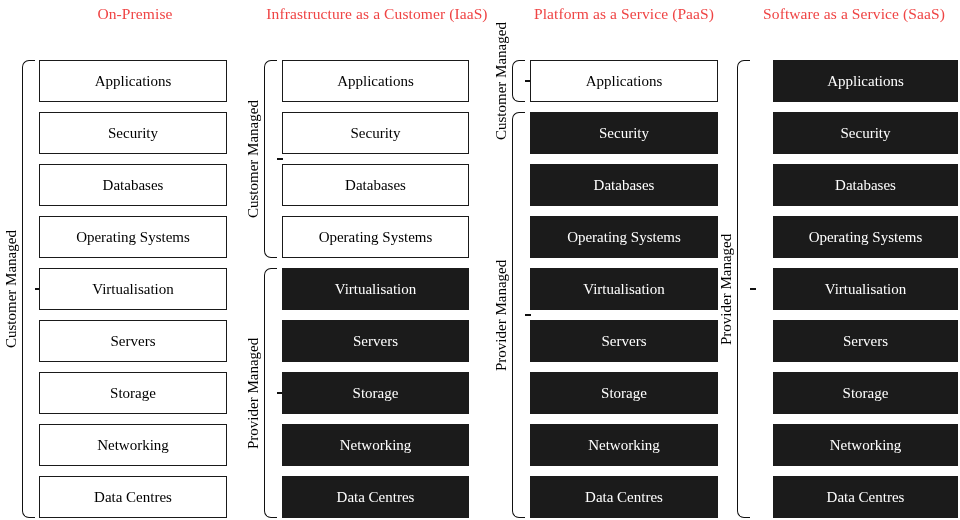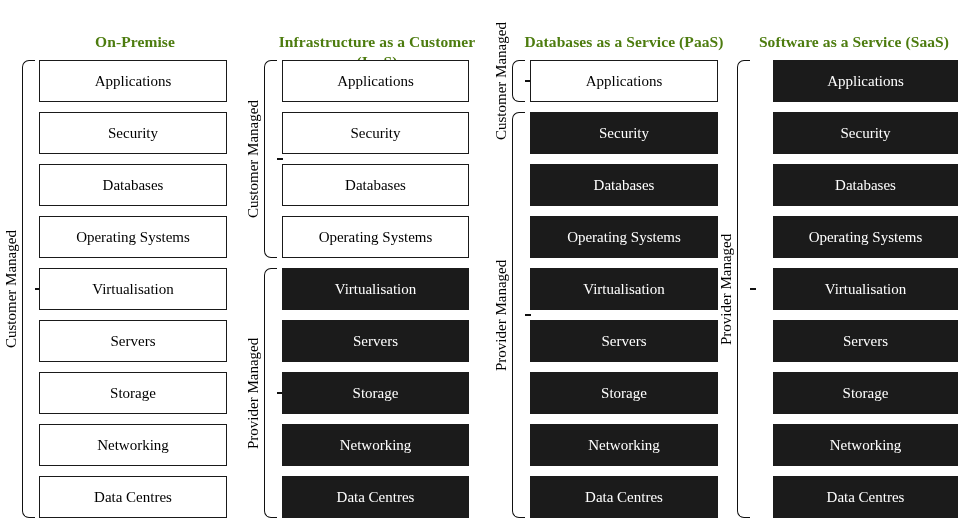--- a/index.html
+++ b/index.html
@@ -12,26 +12,25 @@
     height: 520px;
     overflow: hidden;
     font-family: "Liberation Serif", "DejaVu Serif", serif;
     position: relative;
   }
 
   
   .col-title {
     position: absolute;
     text-align: center;
-    font-weight: bold;
+    font-weight: normal;
     font-size: 15.5px;
     line-height: 1.32;
-    color: #4d7c0f;
+    color: #ef4444;
     letter-spacing: 0.1px;
-    margin-top: 28px;
   }
 
   
   .stack {
     position: absolute;
   }
   .layer-box {
     position: absolute;
     left: 0;
     right: 0;
@@ -88,21 +87,21 @@
     justify-content: center;
     text-align: center;
   }
 </style>
 </head>
 <body>
 
 <div id="canvas">
     <div class="col-title" style="left: 20px; width: 230px; top: 4px;">On-Premise</div>
     <div class="col-title" style="left: 262px; width: 230px; top: 4px;">Infrastructure as a Customer (IaaS)</div>
-    <div class="col-title" style="left: 508px; width: 232px; top: 4px;">Databases as a Service (PaaS)</div>
+    <div class="col-title" style="left: 508px; width: 232px; top: 4px;">Platform as a Service (PaaS)</div>
     <div class="col-title" style="left: 748px; width: 212px; top: 4px;">Software as a Service (SaaS)</div>
     <div class="bracket" style="left: 22px; top: 60px; height: 458px;"></div>
     <div class="bracket-nub" style="left: 35px; top: 289px; position: absolute; margin-top: -0.8px;"></div>
     <div class="bracket-label" style="left: 1px; top: 60px; height: 458px; width: 20px;">Customer Managed</div>
     <div class="bracket" style="left: 264px; top: 60px; height: 198px;"></div>
     <div class="bracket-nub" style="left: 277px; top: 159px; position: absolute; margin-top: -0.8px;"></div>
     <div class="bracket-label" style="left: 243px; top: 60px; height: 198px; width: 20px;">Customer Managed</div>
     <div class="bracket" style="left: 264px; top: 268px; height: 250px;"></div>
     <div class="bracket-nub" style="left: 277px; top: 393px; position: absolute; margin-top: -0.8px;"></div>
     <div class="bracket-label" style="left: 243px; top: 268px; height: 250px; width: 20px;">Provider Managed</div>

